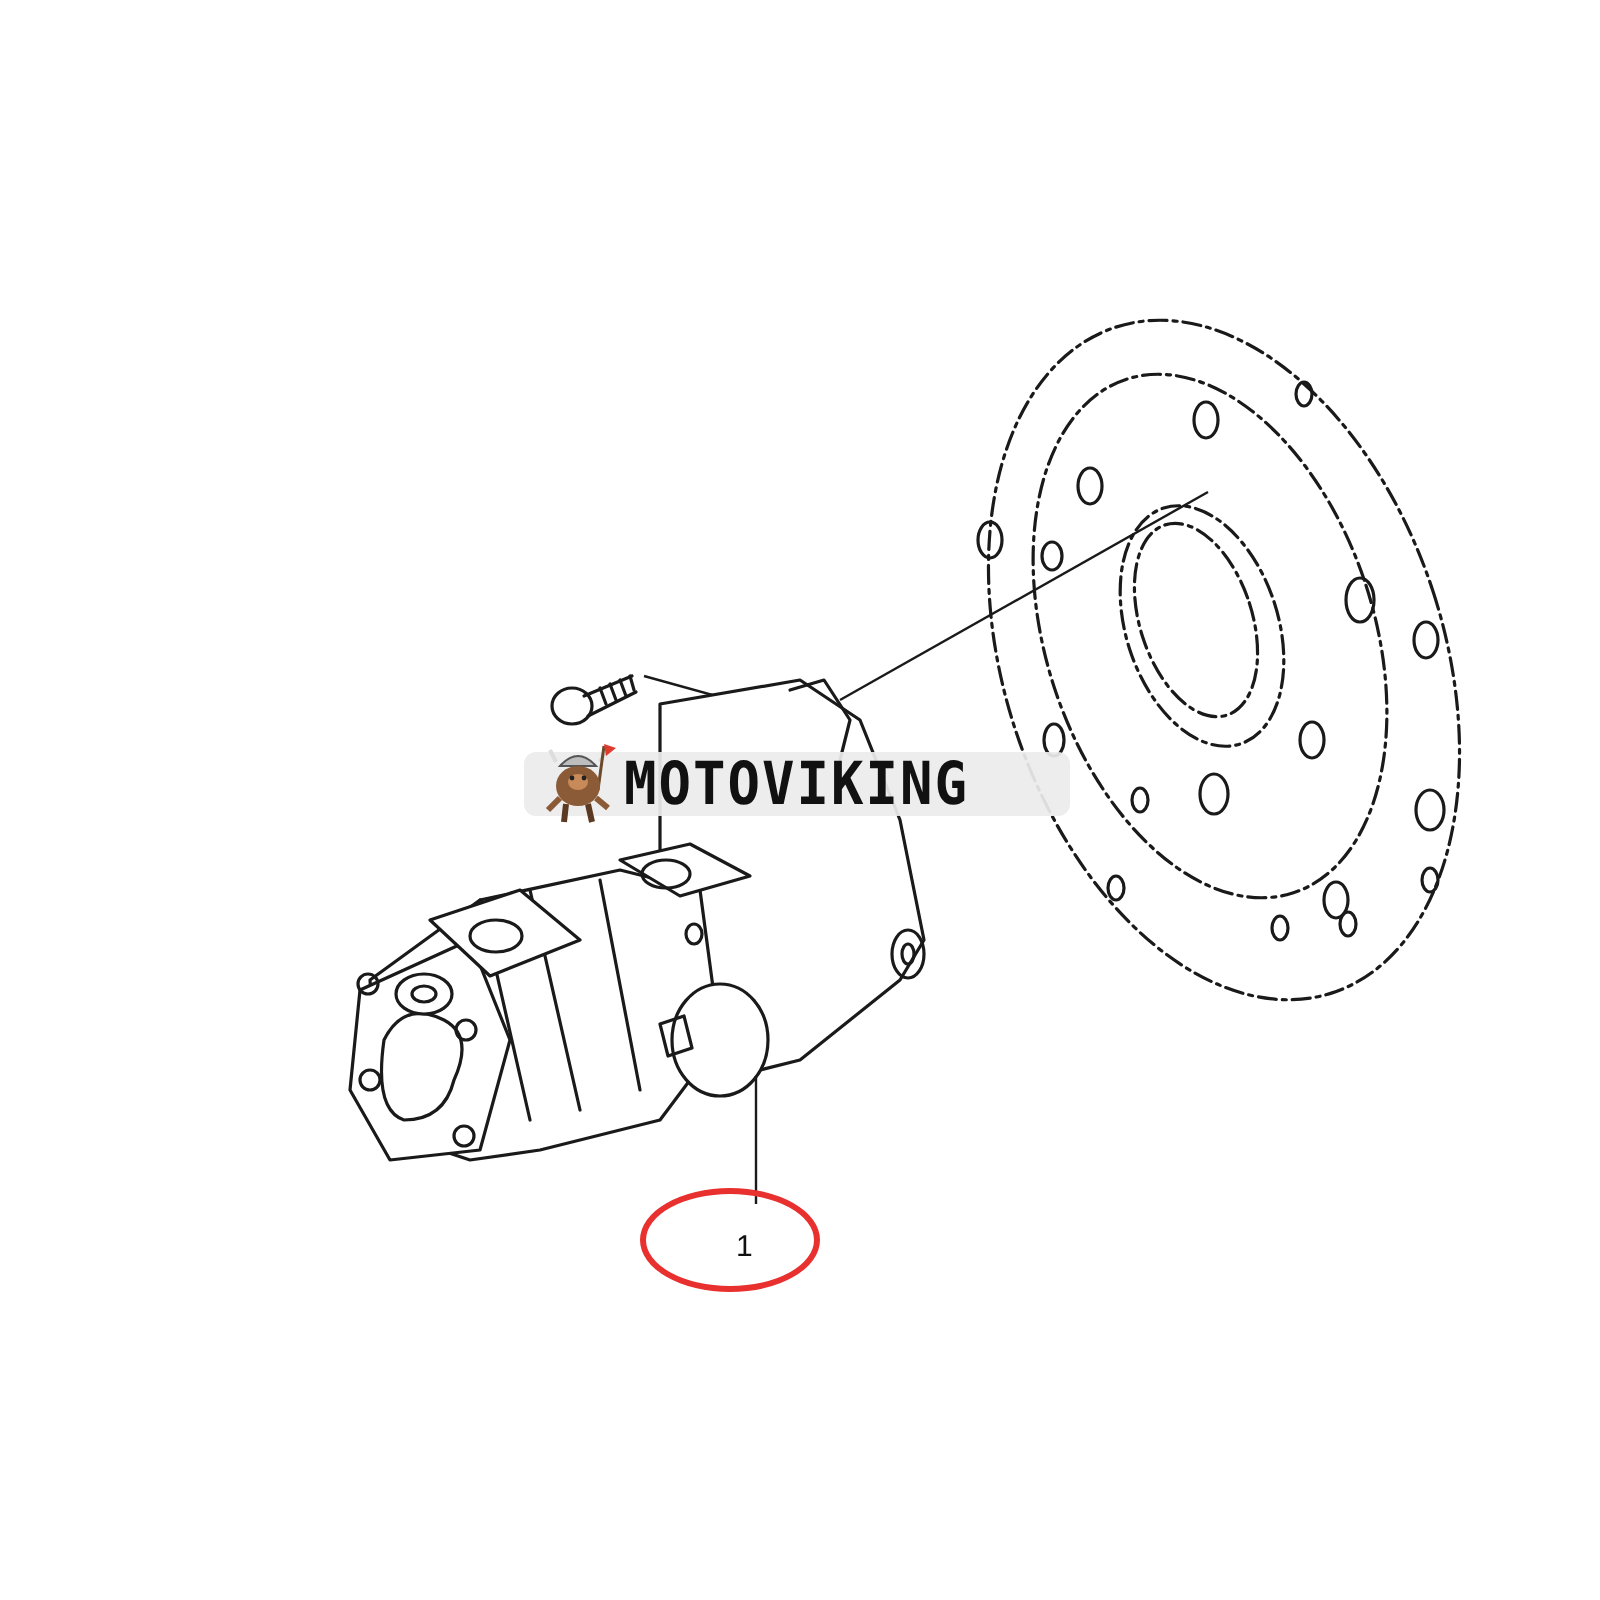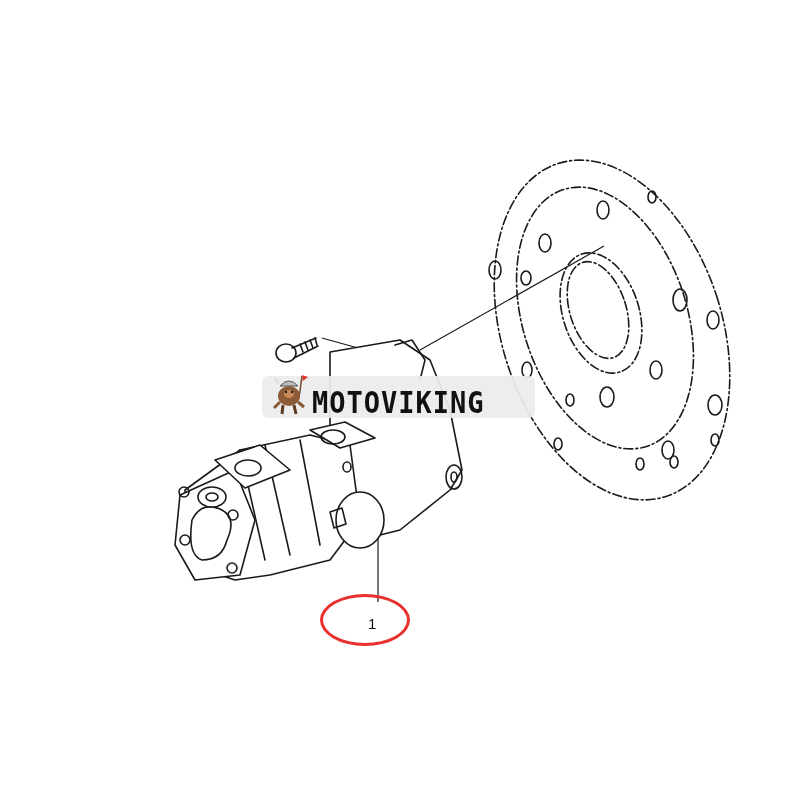--- a/index.html
+++ b/index.html
@@ -2,21 +2,21 @@
 <html><head>
 <meta charset="utf-8">
 <style>
   html,body{margin:0;padding:0;background:#ffffff;}
   #stage{position:relative;width:800px;height:800px;overflow:hidden;background:#fff;font-family:"Liberation Sans",sans-serif;}
   svg.drawing{position:absolute;left:0;top:0;width:800px;height:800px;}
   .ink{fill:none;stroke:#1a1a1a;stroke-width:1.6;stroke-linecap:round;stroke-linejoin:round;}
   .dash{fill:none;stroke:#1a1a1a;stroke-width:1.6;stroke-dasharray:9 3 2 3;stroke-linecap:round;}
   .thin{fill:none;stroke:#1a1a1a;stroke-width:1.2;}
   .white{fill:#fff;}
-  #watermark{position:absolute;left:262px;top:376px;width:273px;height:42px;background:rgba(236,236,236,0.93);border-radius:6px;display:flex;align-items:flex-end;}
+  #watermark{position:absolute;left:262px;top:376px;width:273px;height:32px;background:rgba(236,236,236,0.93);border-radius:6px;display:flex;align-items:center;}
   #wm-logo{width:44px;height:46px;position:relative;margin-left:6px;}
   #wm-text{font-family:"DejaVu Sans Mono","Liberation Mono",monospace;font-weight:bold;font-size:27px;letter-spacing:1px;color:#111;margin-left:0px;transform:scaleY(1.1);}
   #callout{position:absolute;left:320px;top:594px;width:90px;height:52px;}
   #callout-ellipse{position:absolute;left:0;top:0;width:84px;height:46px;border:3px solid #e8312f;border-radius:50%;}
   #callout-label{position:absolute;left:48px;top:21px;font-size:15px;color:#111;font-family:"Liberation Sans",sans-serif;}
 </style>
 </head>
 <body>
 
 <div id="stage">

